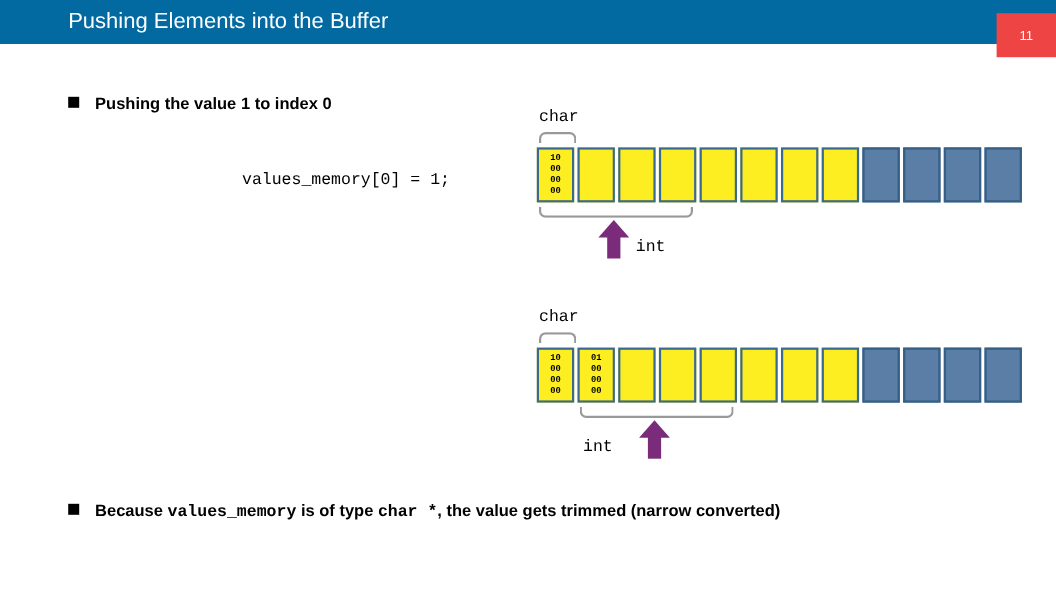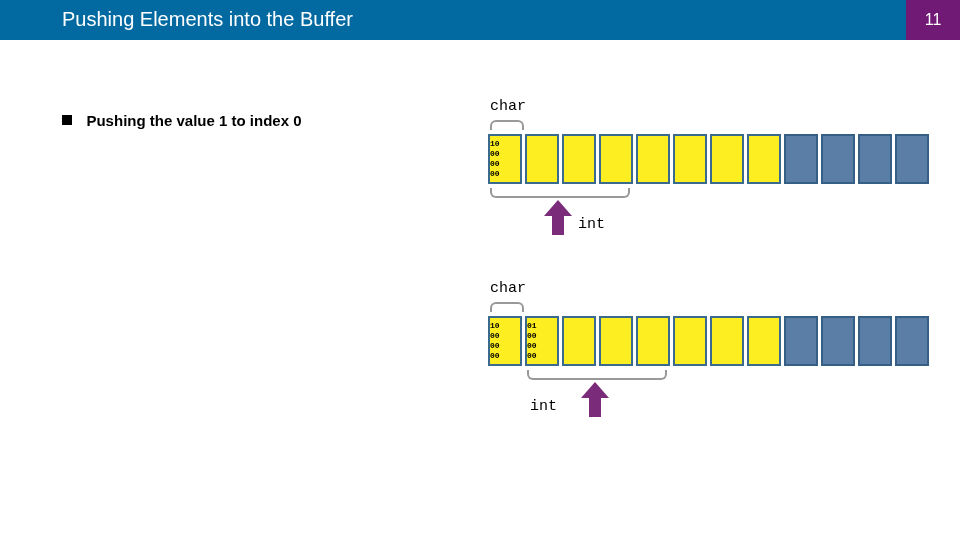--- a/index.html
+++ b/index.html
@@ -1,51 +1,52 @@
 <!DOCTYPE html>
 <html><head>
 <meta charset="utf-8">
 <style>
   html,body{margin:0;padding:0;width:960px;height:540px;background:#fff;font-family:Arial,Helvetica,sans-serif;color:#000;overflow:hidden}
   .slide{position:relative;width:960px;height:540px}
   .titlebar{position:absolute;left:0;top:0;width:960px;height:40px;background:#0369a1}
   .titlebar .title{position:absolute;left:62px;top:8px;color:#fff;font-size:20px;font-weight:400}
-  .pagebox{position:absolute;right:0;top:0;width:54px;height:40px;background:#701a75;color:#fff;font-size:16px;font-weight:400;display:flex;align-items:center;justify-content:center}
+  .pagebox{position:absolute;right:0;top:12px;width:54px;height:40px;background:#ef4444;color:#fff;font-size:12px;font-weight:400;display:flex;align-items:center;justify-content:center}
   .row{position:absolute;left:62px;right:40px}
   .bullet{display:inline-block;width:10px;height:10px;background:#000;margin-right:10px;vertical-align:1px}
   .btext{font-size:15px;font-weight:700}
   .mono{font-family:"Courier New",monospace;font-size:15px}
   .buffer{position:absolute;height:50px}
   .cell{position:absolute;top:0;width:34px;height:50px;box-sizing:border-box}
   .cell.yellow{background:#fcee21;border:2px solid #3a6a8e}
   .cell.blue{background:#5a7ea6;border:2px solid #365f86}
-  .bytes{position:absolute;top:3px;left:0;width:100%;font-family:"Courier New",monospace;font-size:8px;line-height:10px;text-align:left;color:#000;font-weight:700}
+  .bytes{position:absolute;top:3px;left:0;width:100%;font-family:"Courier New",monospace;font-size:8px;line-height:10px;text-align:center;color:#000;font-weight:700}
   .typelabel{position:absolute;font-family:"Courier New",monospace;font-size:15px;color:#000}
   .bracket-top{position:absolute;border:2px solid #999;border-bottom:none;border-top-left-radius:6px;border-top-right-radius:6px;height:8px}
   .bracket-bot{position:absolute;border:2px solid #999;border-top:none;border-bottom-left-radius:6px;border-bottom-right-radius:6px;height:8px}
   .arrow{position:absolute;width:20px;height:34px}
   .arrow .head{position:absolute;left:-4px;top:0;width:0;height:0;border-left:14px solid transparent;border-right:14px solid transparent;border-bottom:16px solid #7a2c7a}
   .arrow .stem{position:absolute;left:4px;top:15px;width:12px;height:20px;background:#7a2c7a}
 </style>
 </head>
 <body>
 <div class="slide">
 
 <div class="titlebar">
   <div class="title">Pushing Elements into the Buffer</div>
 </div>
 <div class="pagebox">
   <span>11</span>
 </div>
 
-<div class="row" style="top:112px">
+<div class="row" style="top:86px">
   <span class="bullet"></span>
   <span class="btext">Pushing the value 1 to index 0</span>
 </div>
 
+<div class="mono" style="position:absolute;left:220px;top:155px">values_memory[0] = 1;</div>
 
 <div class="typelabel" style="left:490px;top:98px">char</div>
 <div class="bracket-top" style="left:490px;top:120px;width:30px"></div>
 
 <div class="buffer" style="left:488px;top:134px;width:442px">
       <div class="cell yellow" style="left: 0px;">
         <div class="bytes">10<br>00<br>00<br>00</div>
       </div>
       <div class="cell yellow" style="left: 37px;"></div>
       <div class="cell yellow" style="left: 74px;"></div>
@@ -91,14 +92,20 @@
       <div class="cell blue" style="left: 407px;"></div>
     </div>
 
 <div class="bracket-bot" style="left:527px;top:370px;width:136px"></div>
 <div class="arrow" style="left:585px;top:382px">
       <div class="head"></div>
       <div class="stem"></div>
     </div>
 <div class="typelabel" style="left:530px;top:398px">int</div>
 
+<div class="row" style="top:456px">
+  <span class="bullet"></span>
+  <span class="btext">
+    <span>Because </span><span class="mono" style="font-weight:700">values_memory</span><span> is of type </span><span class="mono" style="font-weight:700">char *</span><span>, the value gets trimmed (narrow converted)</span>
+  </span>
+</div>
 
 </div>
 
 </body></html>

